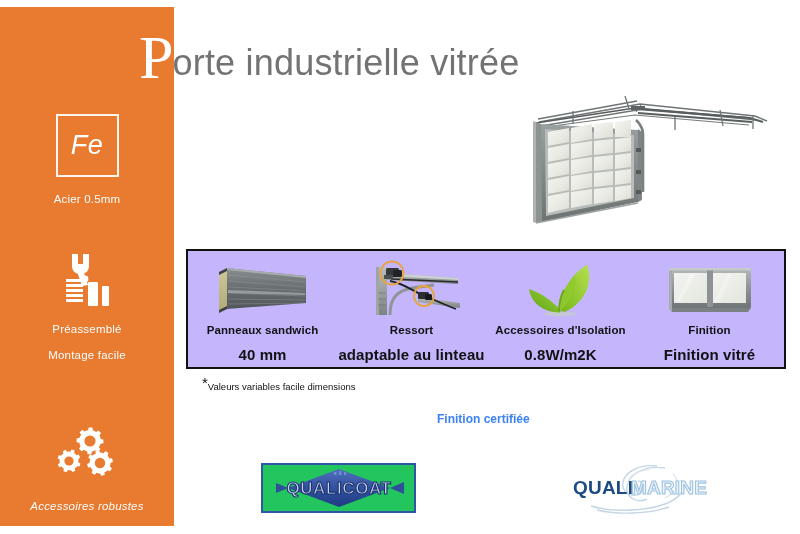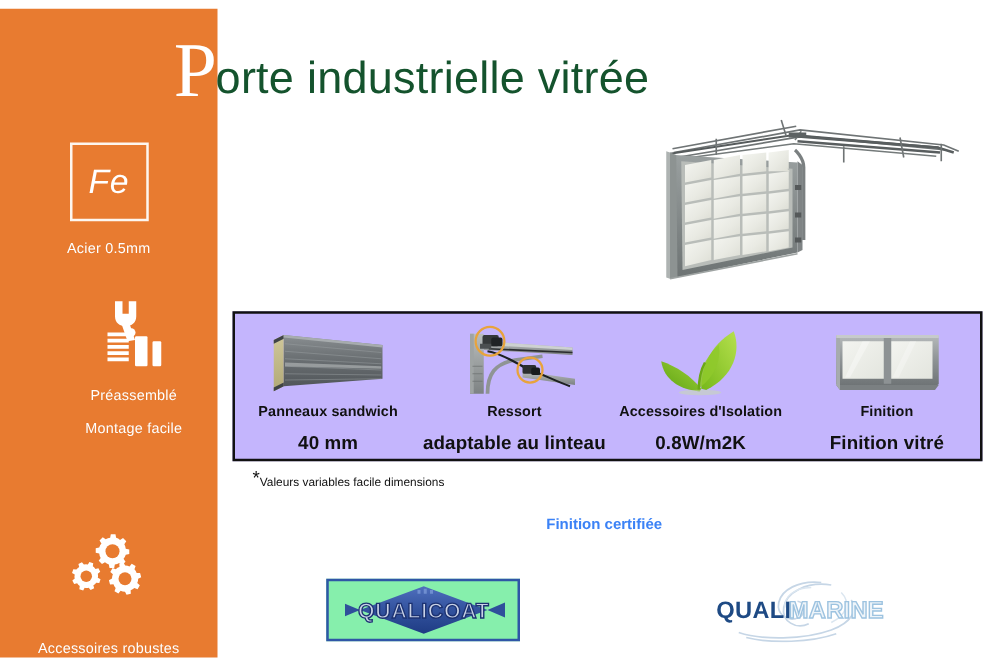--- a/index.html
+++ b/index.html
@@ -28,36 +28,36 @@
     width:63px;height:63px;border:2px solid #fdf6ef;margin:0 auto;
     display:flex;align-items:center;justify-content:center;
     box-sizing:border-box;
     font-style:italic;
   }
   .fe-box span{font-size:27px;color:#fff;letter-spacing:.5px;}
 
   
   #feat-steel{top:107px;}
   #feat-steel .cap{margin-top:14px;}
-  #feat-assembly{top:232px;padding-left:20px;}
+  #feat-assembly{top:245px;}
   #feat-assembly .cap{margin-top:9px;}
   #feat-access{top:417px;}
-  #feat-access .cap{margin-top:24px;}
+  #feat-access .cap{margin-top:12px;font-style:italic;}
 
   
   #title{
     position:absolute;left:139px;top:26px;height:62px;
     display:flex;align-items:baseline;white-space:nowrap;
   }
   #title .big{
     font-size:62px;line-height:62px;color:#ffffff;
     font-family:"Liberation Serif", serif;font-weight:400;
   }
   #title .rest{
-    font-size:36px;line-height:40px;color:#14532d;letter-spacing:.2px;
+    font-size:36px;line-height:40px;color:#737373;letter-spacing:.2px;
     font-family:"Liberation Sans", sans-serif;position:relative;top:-3px;left:-1px;
   }
 
   
   #hero{position:absolute;left:505px;top:82px;width:285px;height:145px;}
 
   
   #featurebox{
     position:absolute;left:186px;top:249px;width:600px;height:120px;
     border:2px solid #111;background:#c4b5fd;box-sizing:border-box;
@@ -86,21 +86,21 @@
     font-size:15px;line-height:9px;vertical-align:-1px;position:relative;top:-3px;
   }
   #certified{
     position:absolute;left:437px;top:412px;font-size:12px;font-weight:bold;color:#3b82f6;
     white-space:nowrap;
   }
 
   
   #qualicoat{
     position:absolute;left:261px;top:463px;width:155px;height:50px;
-    border:2px solid #2f56a6;background:#86efac;box-sizing:border-box;
+    border:2px solid #2f56a6;background:#22c55e;box-sizing:border-box;
     display:flex;align-items:center;justify-content:center;overflow:hidden;
   }
   #qualimarine{
     position:absolute;left:561px;top:462px;width:150px;height:52px;
   }
 </style>
 </head>
 <body>
 
 <div id="page">

